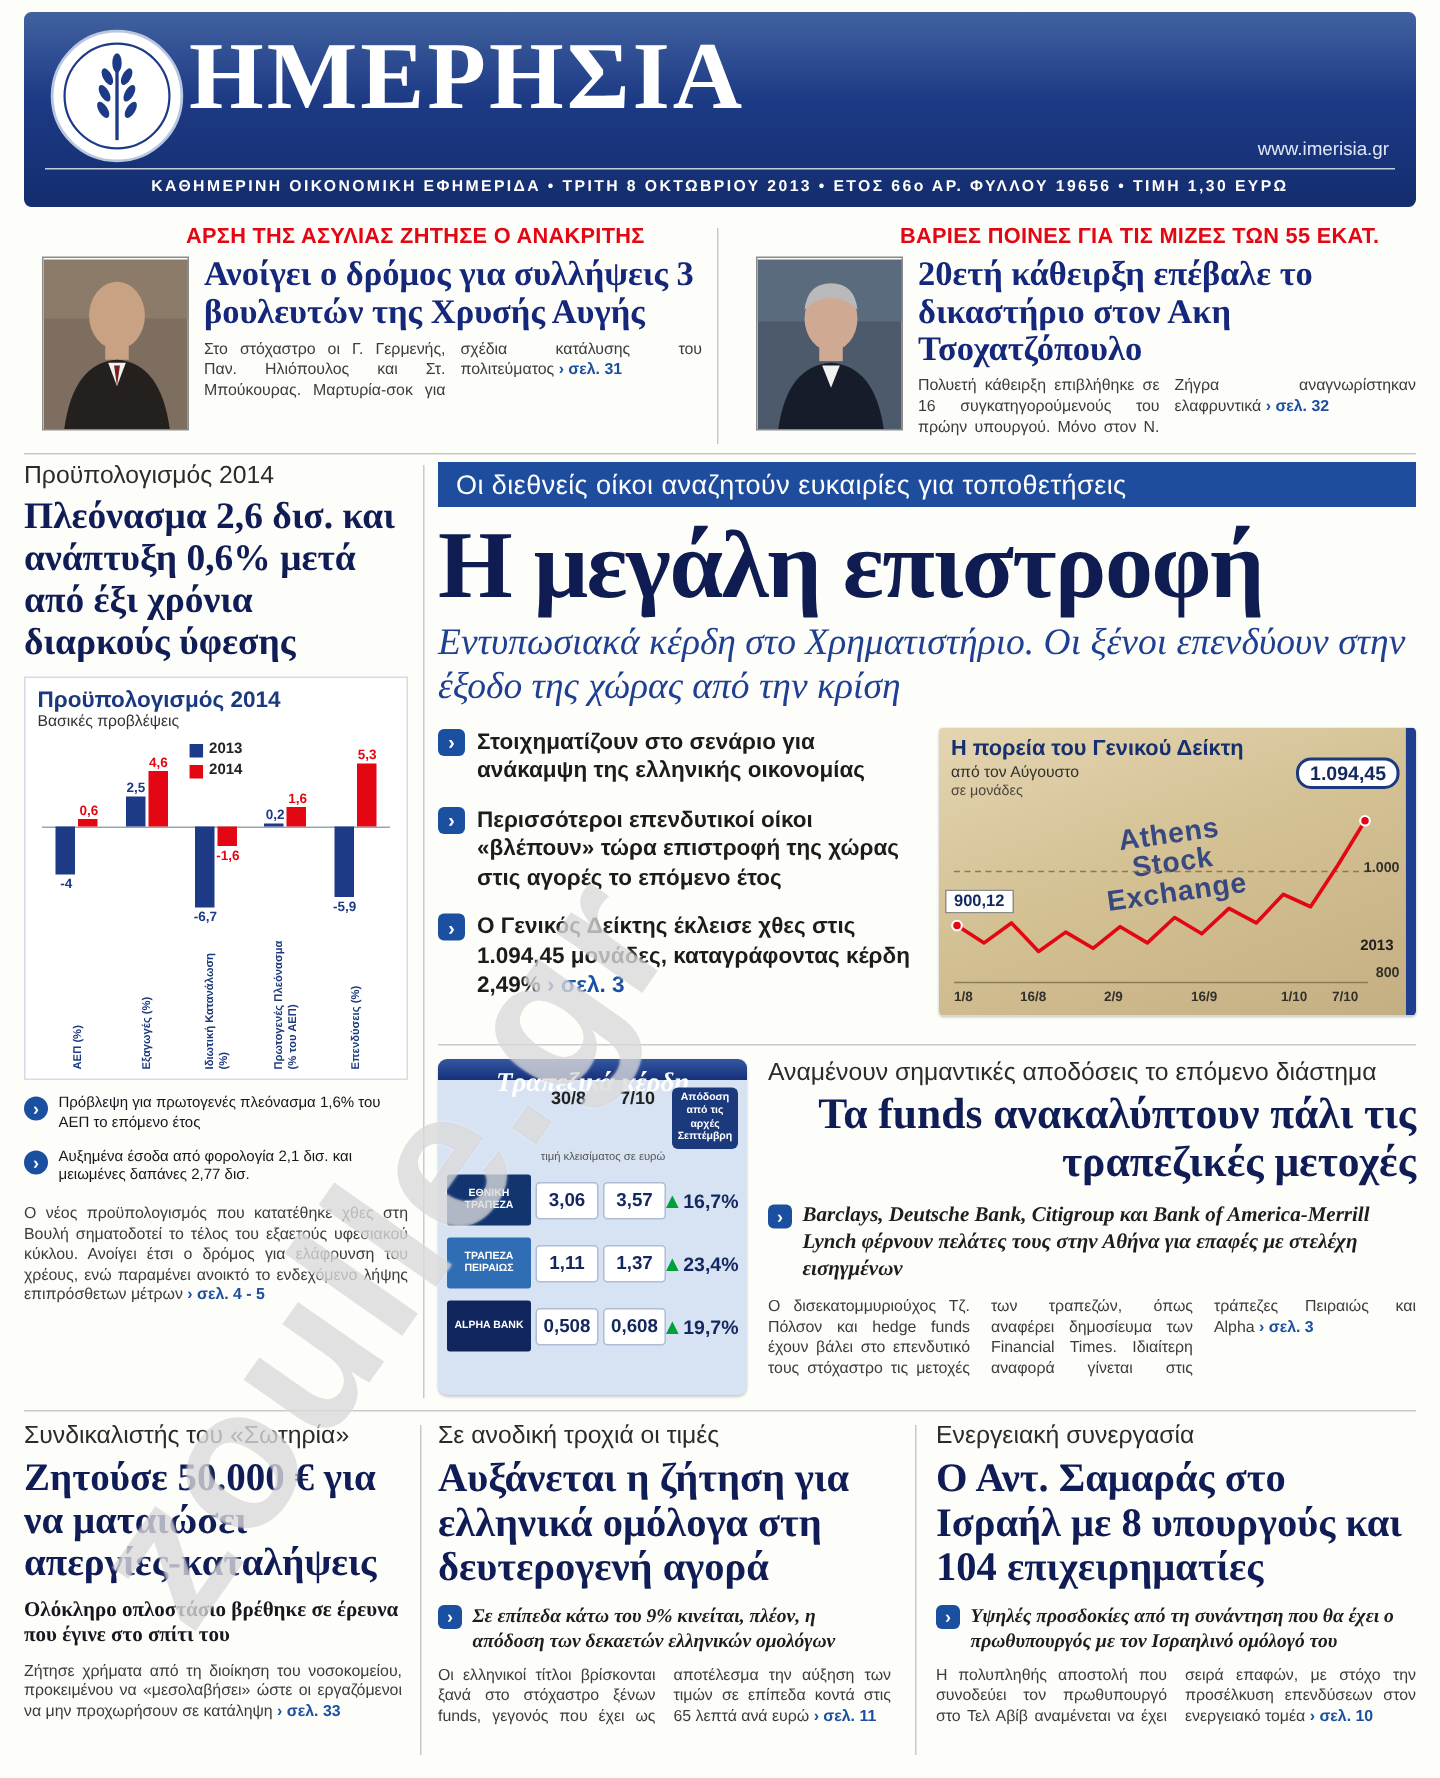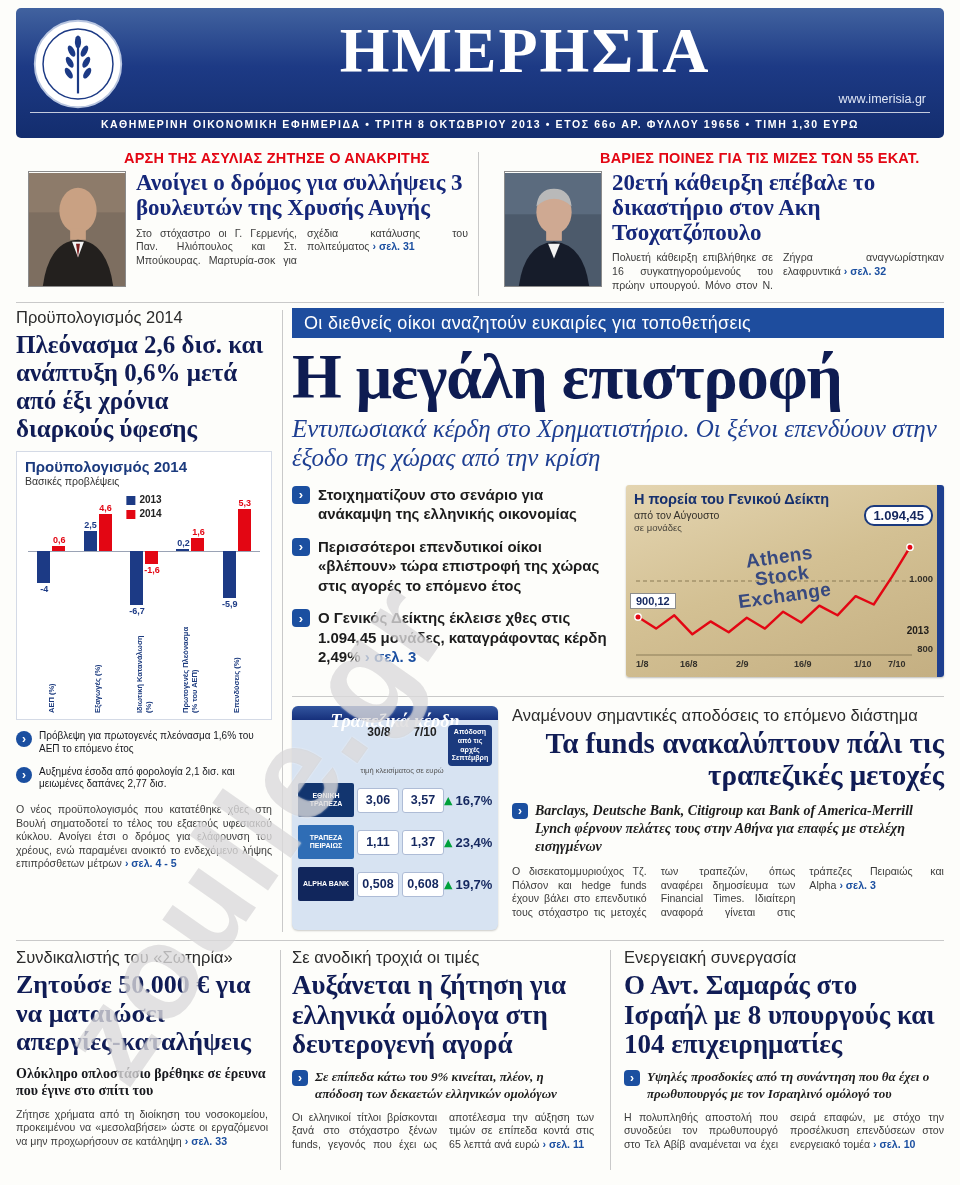--- a/index.html
+++ b/index.html
@@ -3,21 +3,21 @@
 <meta charset="utf-8">
 <style>
   * { margin:0; padding:0; box-sizing:border-box; }
   body { width:960px; height:1185px; background:#fdfdfa; font-family:"Liberation Sans","DejaVu Sans",sans-serif; position:relative; overflow:hidden; }
 
   
   .masthead { position:absolute; left:16px; top:8px; width:928px; height:130px;
     background:linear-gradient(180deg,#41629f 0%,#1d3a85 45%,#132d6e 100%);
     border-radius:5px; }
   .logo { position:absolute; left:16px; top:10px; width:92px; height:92px; }
-  .np-title { position:absolute; left:110px; right:20px; top:6px; text-align:center;
+  .np-title { position:absolute; left:110px; right:20px; top:6px; text-align:left;
     font-family:"Liberation Serif","DejaVu Serif",serif; font-weight:700; font-size:64px;
     color:#fff; letter-spacing:2px; white-space:nowrap; }
   .np-url { position:absolute; right:18px; top:84px; color:#dfe6f5; font-size:12.5px; }
   .mh-rule { position:absolute; left:14px; right:14px; top:104px; height:1px; background:rgba(255,255,255,.75); }
   .mh-tagline { position:absolute; left:0; right:0; top:110px; text-align:center; color:#fff;
     font-size:10.5px; letter-spacing:1.6px; font-weight:700; }
 
   
   .hline { position:absolute; height:1px; background:#c9c9c9; }
   .vline { position:absolute; width:1px; background:#c9c9c9; }

